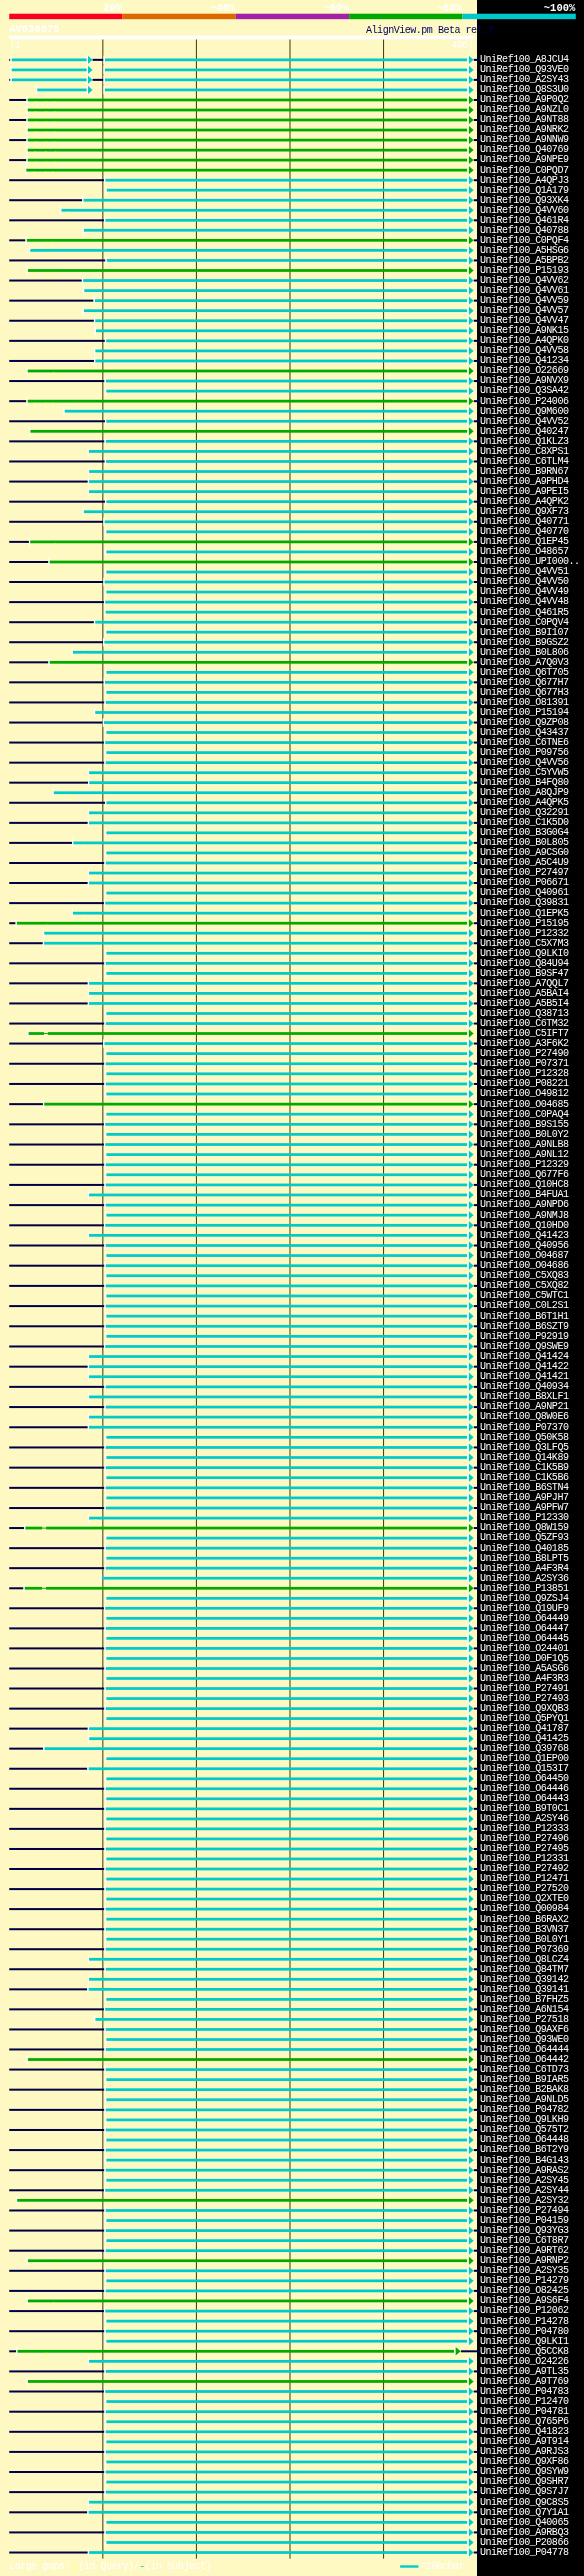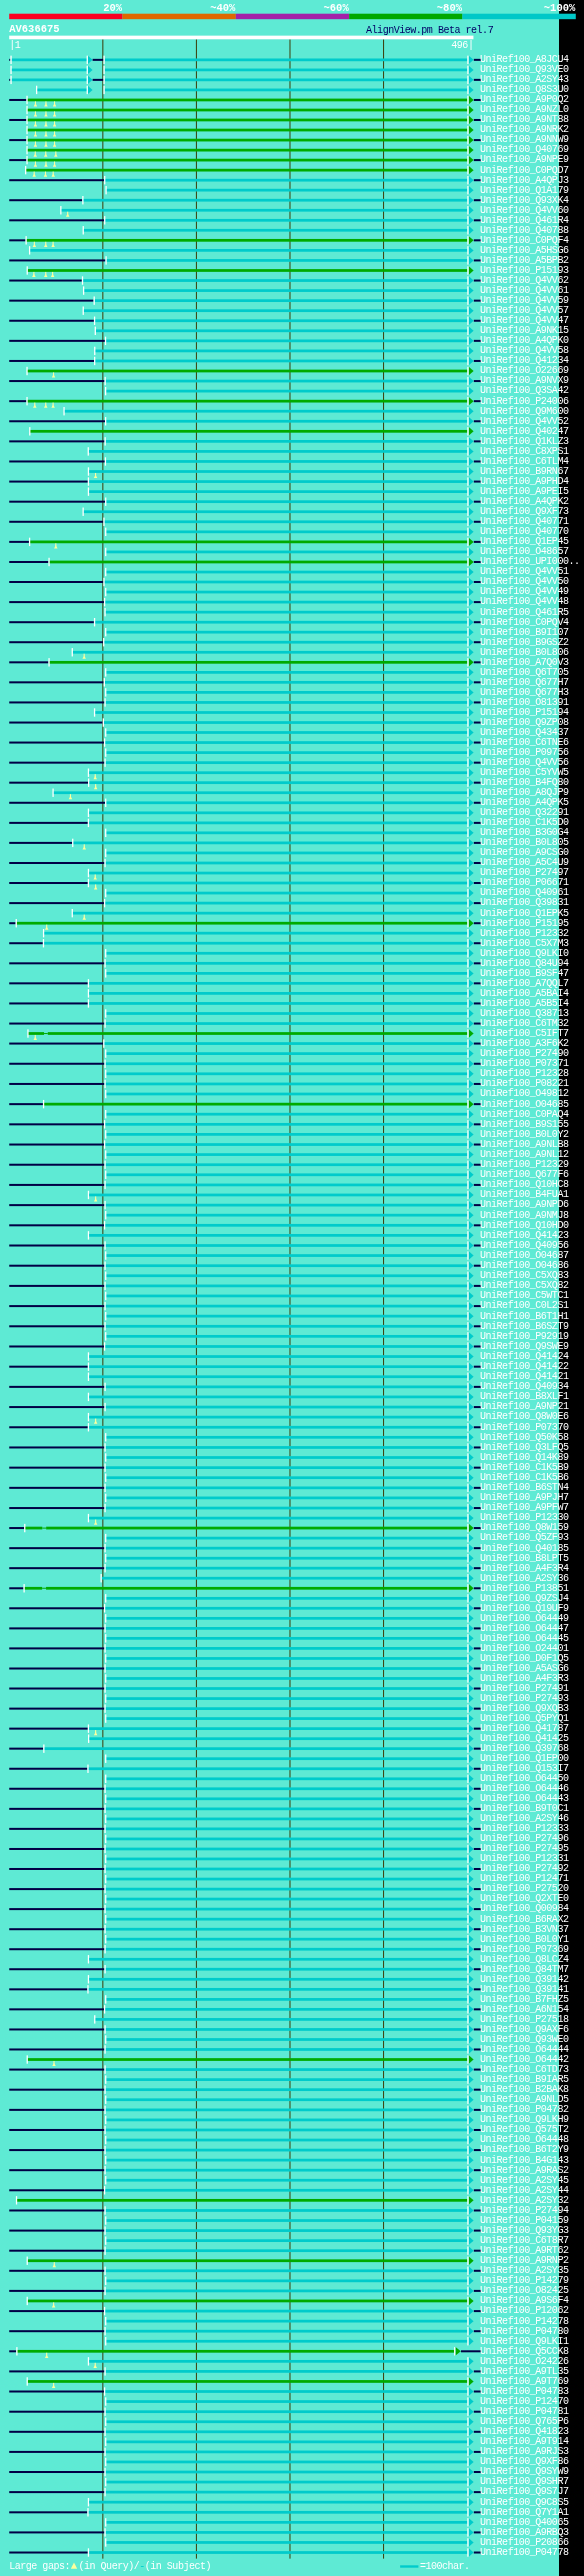--- a/index.html
+++ b/index.html
@@ -1,12 +1,12 @@
 <!DOCTYPE html>
-<html style="font-size:14.6px"><head><meta charset="utf-8"><style>html,body{margin:0;padding:0;background:#000}#c{position:relative;width:559px;height:2576px;background:#5eead4}#c svg{filter:blur(0.3px)}</style></head><body>
+<html style="font-size:14.6px"><head><meta charset="utf-8"><style>html,body{margin:0;padding:0;background:#000}#c{position:relative;width:477px;height:2576px;background:#fef9c3}#c svg{filter:blur(0.3px)}</style></head><body>
 <div id="c"><svg width="585" height="2576" font-family="Liberation Mono, monospace" viewBox="0 0 640 2819">
       <rect x="111.9" y="43" width="1.1" height="2757" fill="#3C3C08"></rect>
       <rect x="214.3" y="43" width="1.1" height="2757" fill="#3C3C08"></rect>
       <rect x="316.7" y="43" width="1.1" height="2757" fill="#3C3C08"></rect>
       <rect x="419.1" y="43" width="1.1" height="2757" fill="#3C3C08"></rect>
       <rect x="10" y="15" width="124" height="6" fill="#FA0020"></rect>
       <rect x="134" y="15" width="124" height="6" fill="#DE6800"></rect>
       <rect x="258" y="15" width="124" height="6" fill="#A321A8"></rect>
       <rect x="382" y="15" width="124" height="6" fill="#00A800"></rect>
       <rect x="506" y="15" width="124" height="6" fill="#00C8C8"></rect>

